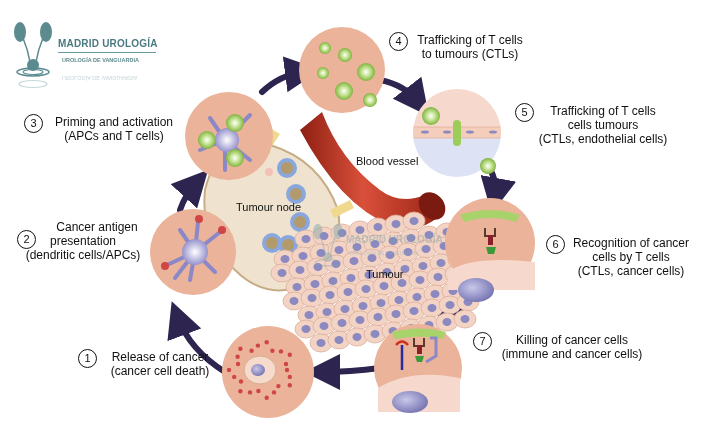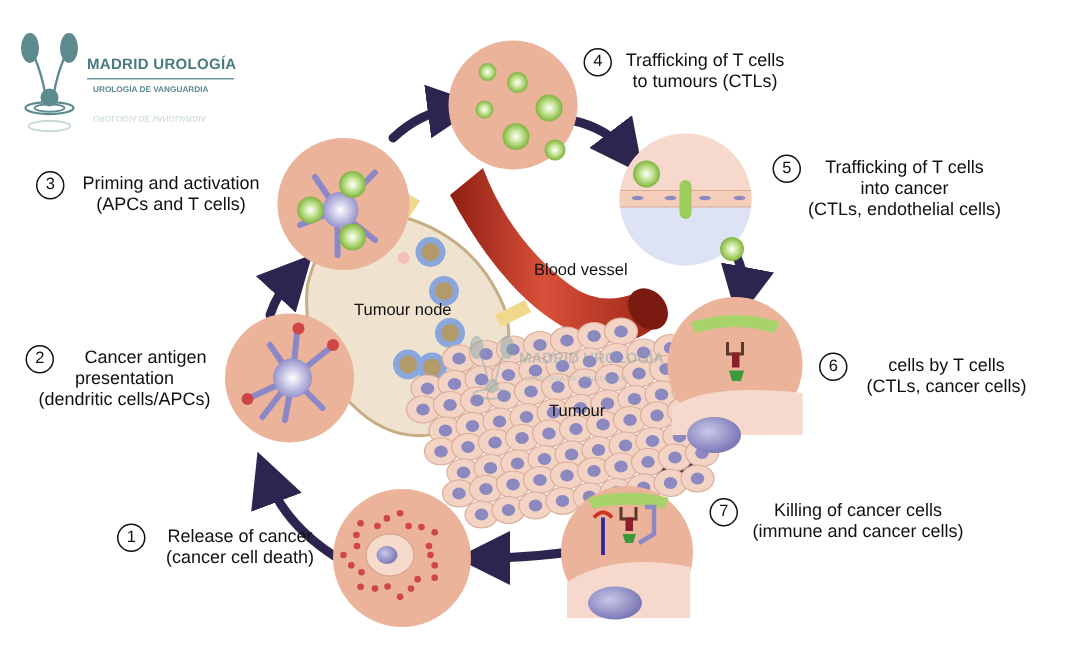--- a/index.html
+++ b/index.html
@@ -372,57 +372,58 @@
     <path d="M13,18 Q18,30 20,42" stroke="#7fa3a8" stroke-width="1.5" fill="none"></path>
     <path d="M33,18 Q28,30 26,42" stroke="#7fa3a8" stroke-width="1.5" fill="none"></path>
     <circle cx="23" cy="45" r="6" fill="#7fa3a8"></circle>
     <ellipse cx="23" cy="52" rx="16" ry="4" fill="none" stroke="#7fa3a8" stroke-width="1.5"></ellipse>
   </svg>
   <div class="wm-title">MADRID UROLOGÍA</div>
   <div class="wm-sub">UROLOGÍA DE VANGUARDIA</div>
 </div>
 
 <div class="overlay-text" style="left:236px;top:201px;">Tumour node</div>
-<div class="overlay-text" style="left:356px;top:174px;">Blood vessel</div>
+<div class="overlay-text" style="left:356px;top:155px;">Blood vessel</div>
 <div class="overlay-text" style="left:366px;top:268px;">Tumour</div>
 
 <div class="step-num" style="left:78px;top:349px;">1</div>
 <div class="step-label" style="left:100px;top:350px;width:120px;">
   <span class="line">Release of cancer</span>
   <span class="line">(cancer cell death)</span>
 </div>
 
 <div class="step-num" style="left:17px;top:230px;">2</div>
-<div class="step-label" style="left:18px;top:231px;width:130px;">
+<div class="step-label" style="left:18px;top:220px;width:130px;">
   <span class="line" style="padding-left:28px;">Cancer antigen</span>
   <span class="line">presentation</span>
   <span class="line">(dendritic cells/APCs)</span>
 </div>
 
 <div class="step-num" style="left:24px;top:114px;">3</div>
 <div class="step-label" style="left:44px;top:115px;width:140px;">
   <span class="line">Priming and activation</span>
   <span class="line">(APCs and T cells)</span>
 </div>
 
 <div class="step-num" style="left:389px;top:32px;">4</div>
 <div class="step-label" style="left:410px;top:33px;width:120px;">
   <span class="line">Trafficking of T cells</span>
   <span class="line">to tumours (CTLs)</span>
 </div>
 
 <div class="step-num" style="left:515px;top:103px;">5</div>
 <div class="step-label" style="left:528px;top:104px;width:150px;">
   <span class="line">Trafficking of T cells</span>
-  <span class="line">into cancer</span>
+  <span class="line">cells tumours</span>
   <span class="line">(CTLs, endothelial cells)</span>
 </div>
 
 <div class="step-num" style="left:546px;top:235px;">6</div>
 <div class="step-label" style="left:566px;top:236px;width:130px;">
+  <span class="line">Recognition of cancer</span>
   <span class="line">cells by T cells</span>
   <span class="line">(CTLs, cancer cells)</span>
 </div>
 
 <div class="step-num" style="left:473px;top:332px;">7</div>
 <div class="step-label" style="left:492px;top:333px;width:160px;">
   <span class="line">Killing of cancer cells</span>
   <span class="line">(immune and cancer cells)</span>
 </div>
 

